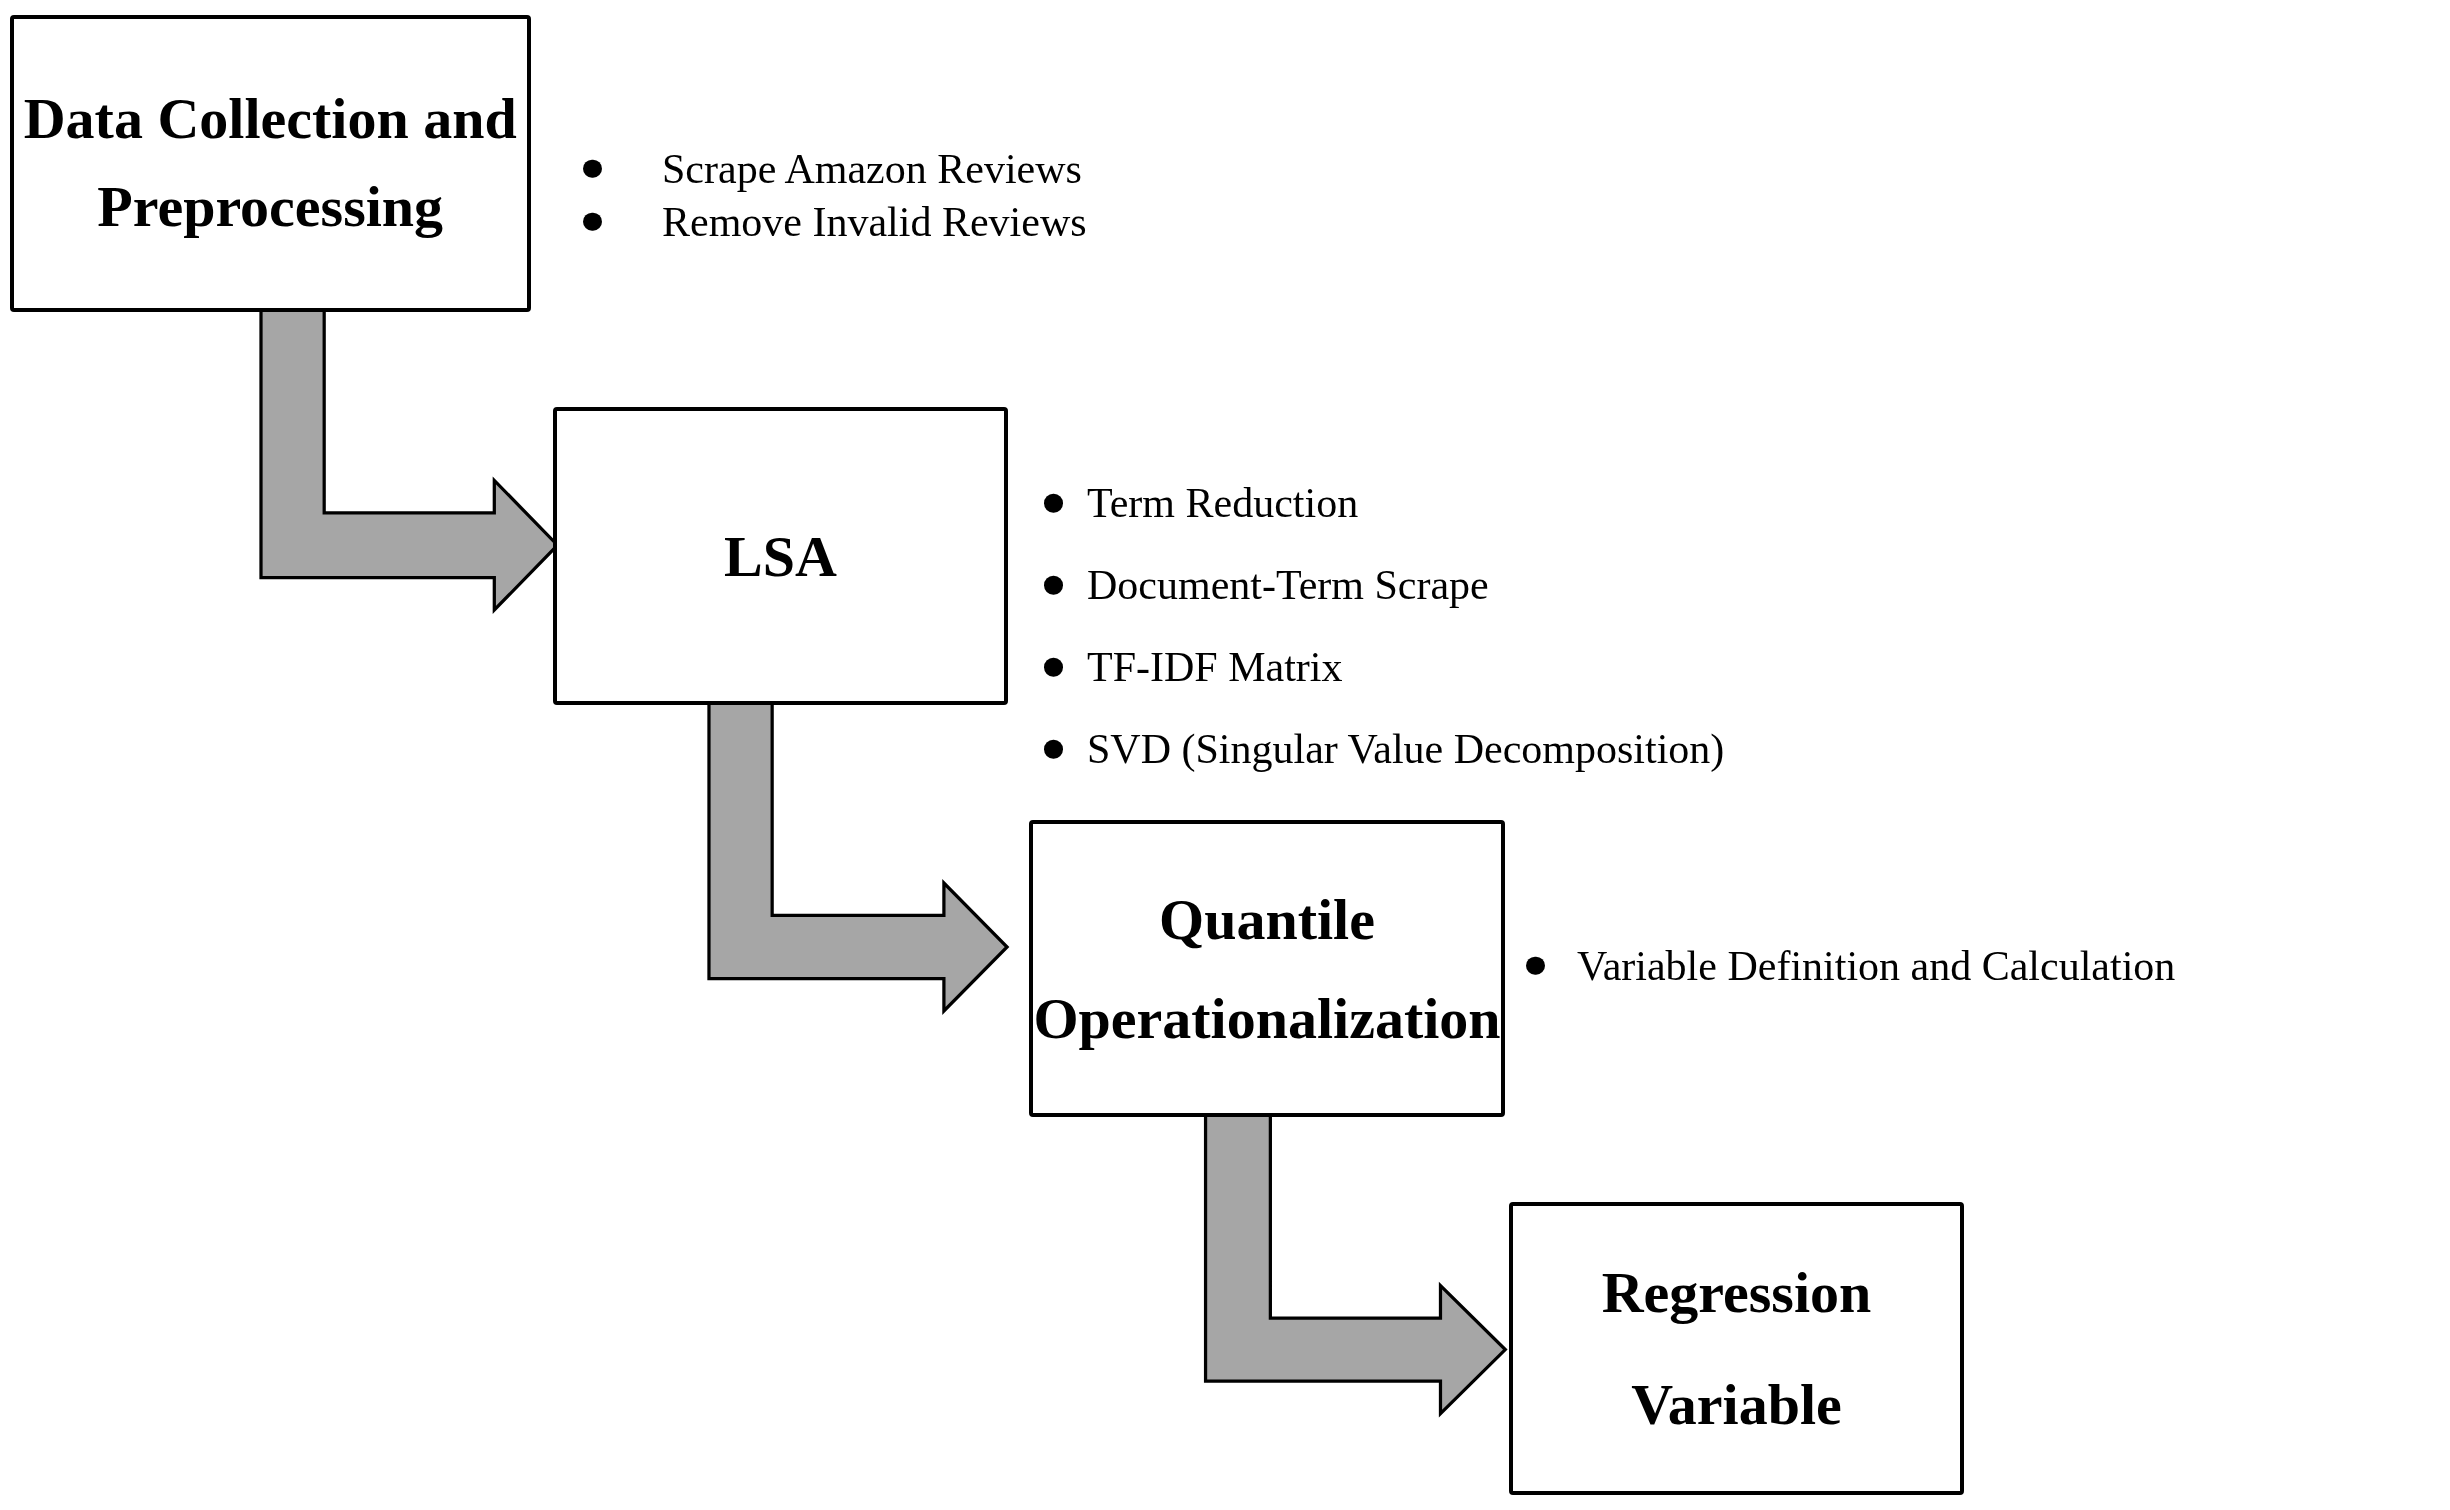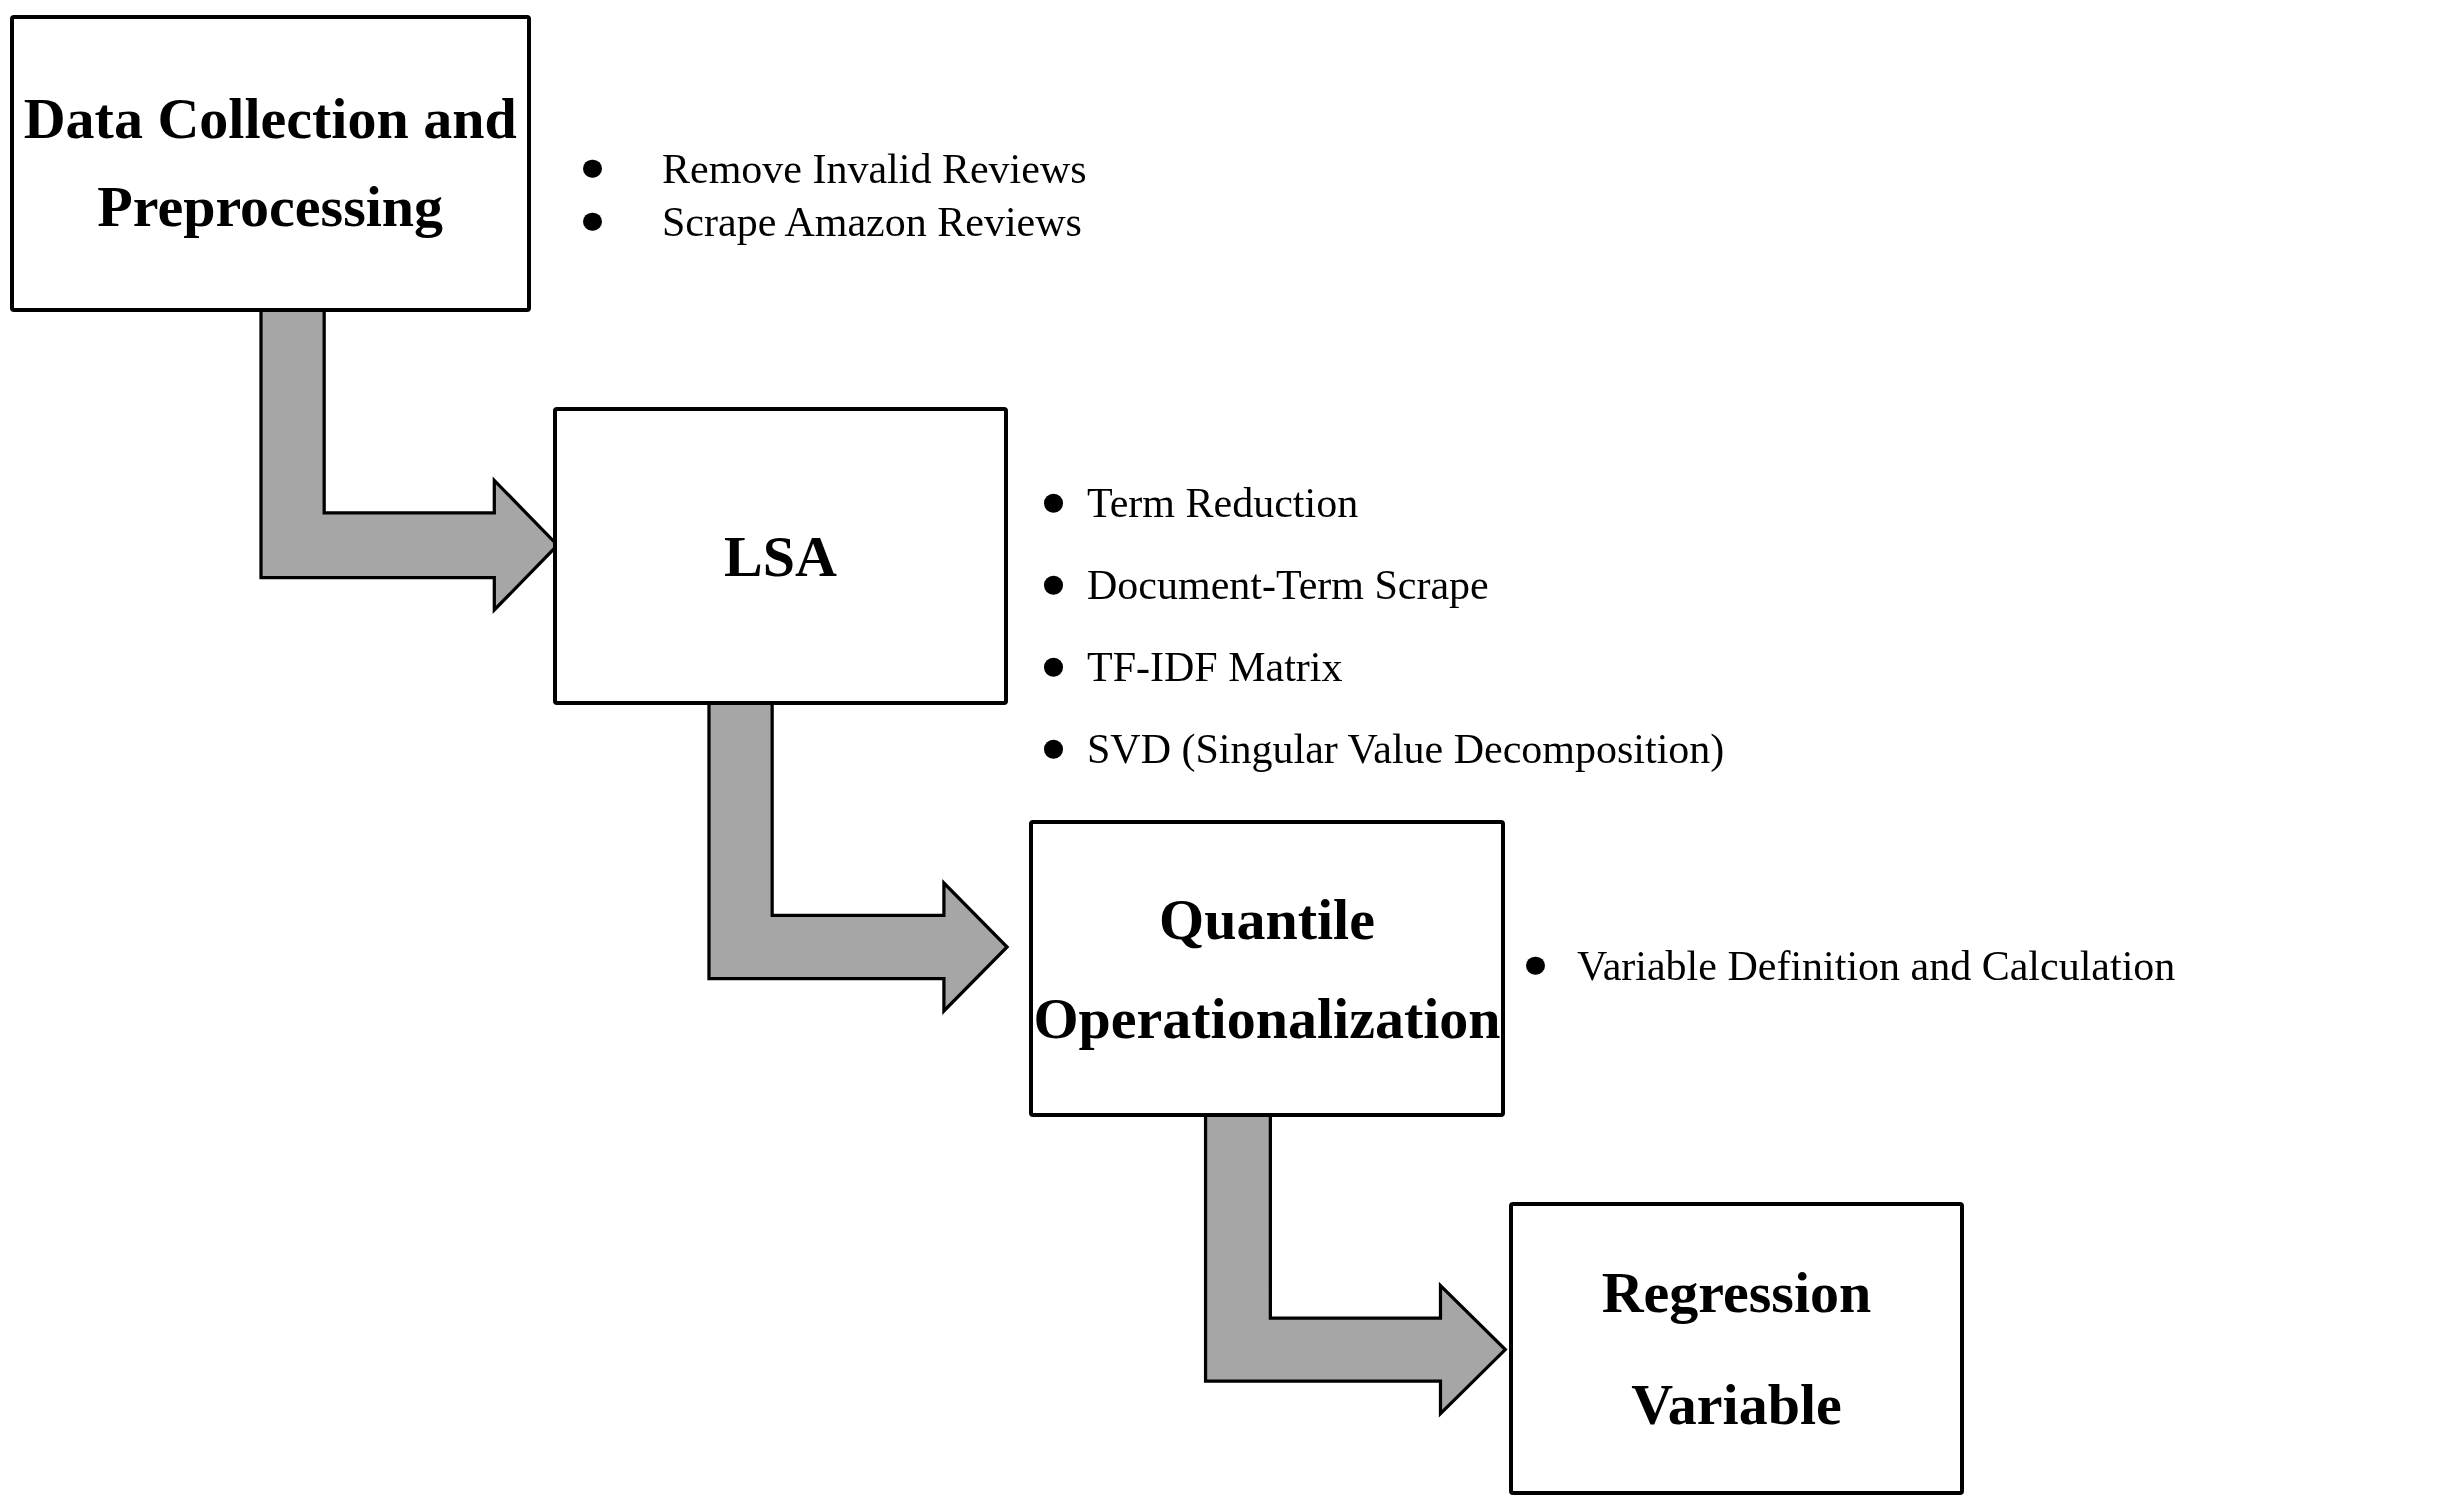--- a/index.html
+++ b/index.html
@@ -106,24 +106,24 @@
     <polygon points="875,866 953,866 953,1130 1165,1130 1165,1090 1243,1169 1165,1248 1165,1208 875,1208"></polygon>
     <polygon points="1488,1374 1568,1374 1568,1627 1778,1627 1778,1587 1858,1666 1778,1745 1778,1705 1488,1705"></polygon>
   </svg>
 
   <div class="box box1">
     <span class="tline">Data Collection and</span>
     <span class="tline">Preprocessing</span>
   </div>
   <ul class="bullets list1">
     <li>
-        <span>Remove Invalid Reviews</span>
+        <span>Scrape Amazon Reviews</span>
       </li>
     <li>
-        <span>Scrape Amazon Reviews</span>
+        <span>Remove Invalid Reviews</span>
       </li>
   </ul>
 
   <div class="box box2">
     <span class="tline">LSA</span>
   </div>
   <ul class="bullets list2">
     <li>
         <span>Term Reduction</span>
       </li>

